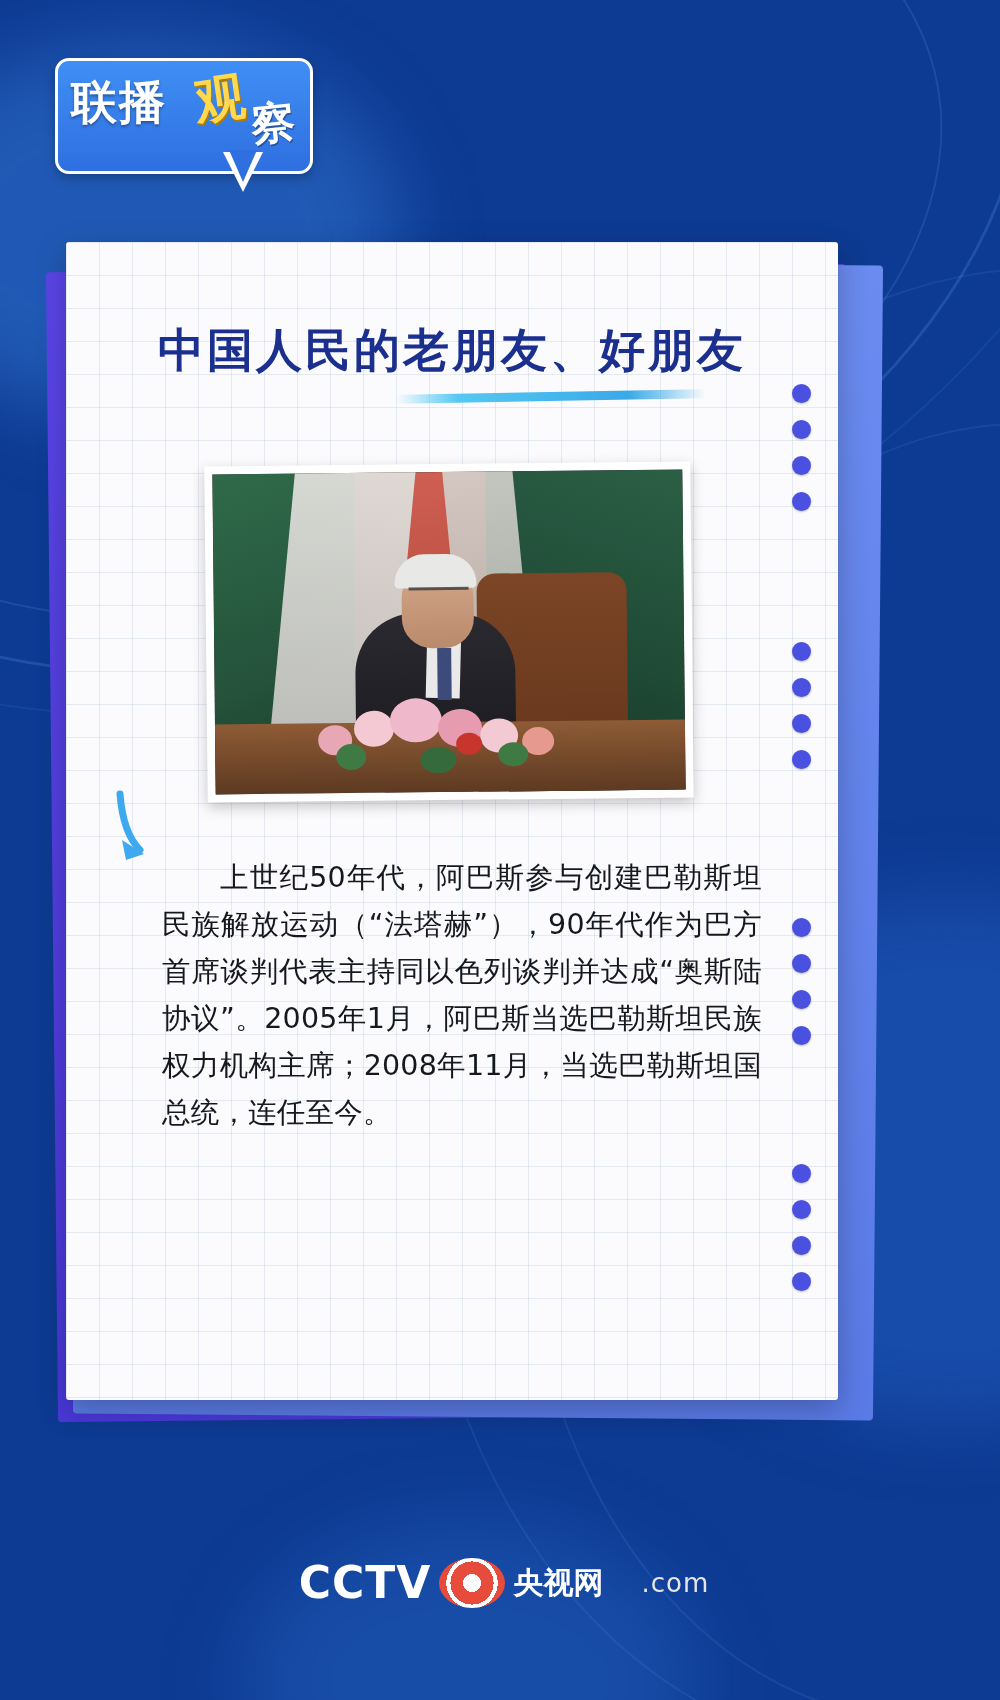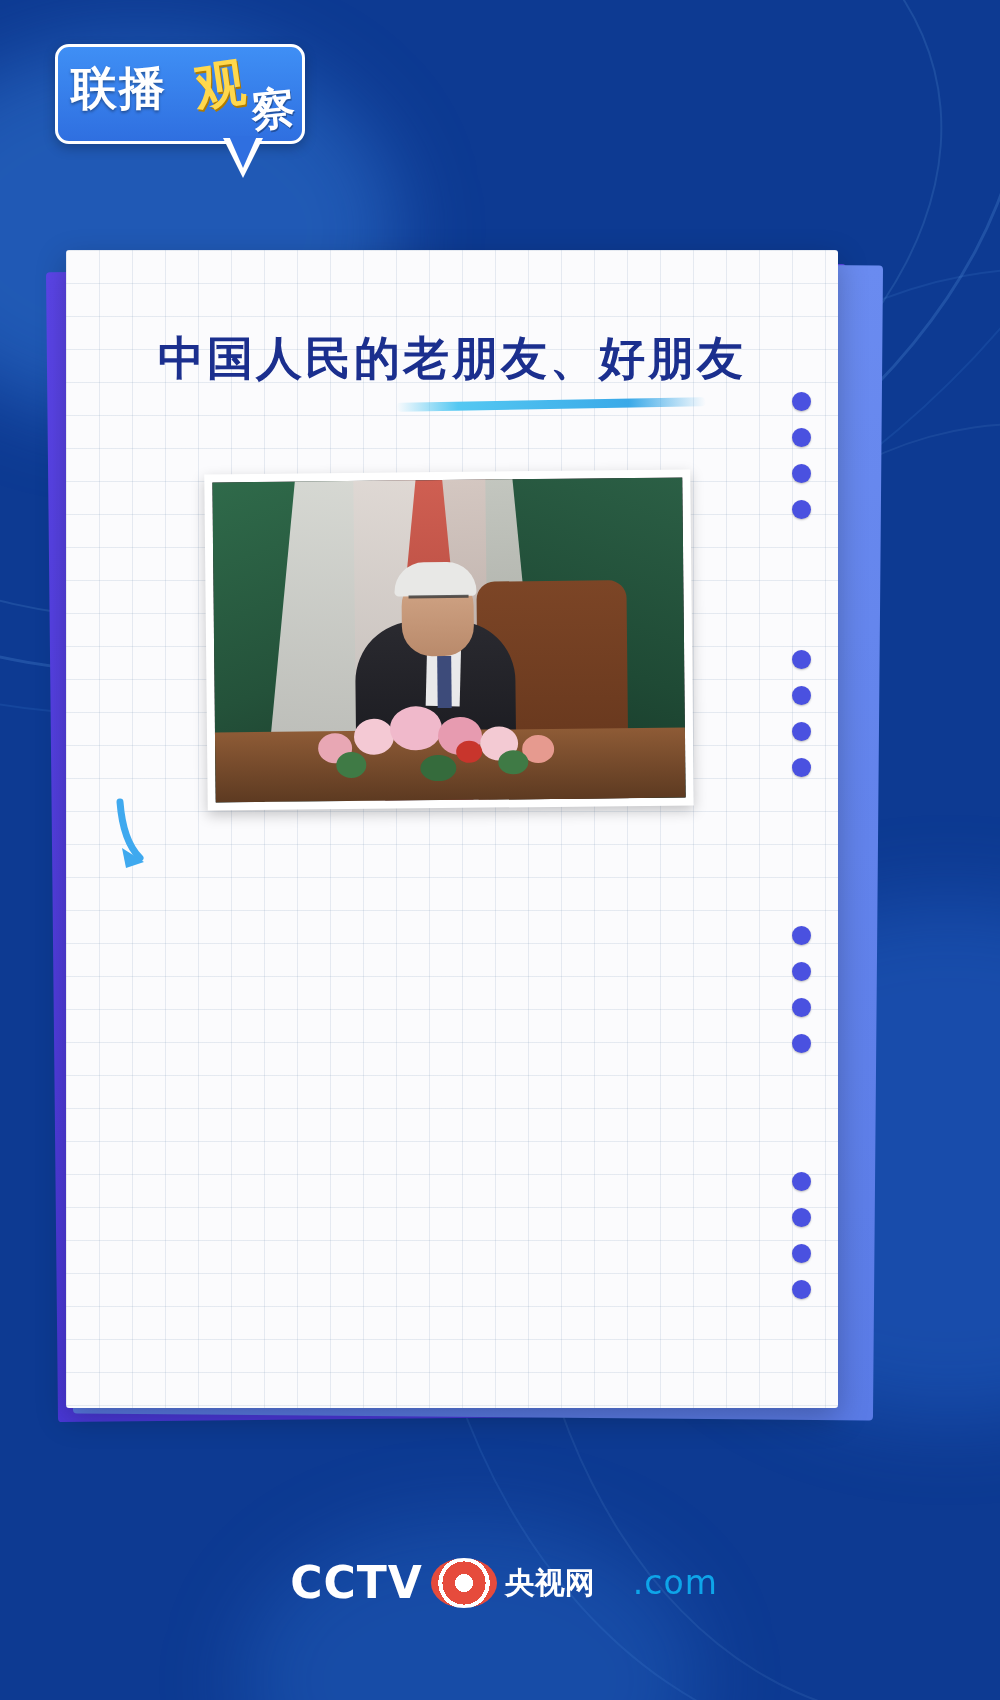--- a/index.html
+++ b/index.html
@@ -41,23 +41,24 @@
     filter: blur(40px);
   }
   .glow.g1 { width: 520px; height: 380px; left: -120px; top: 40px; background: rgba(70,150,245,0.35); }
   .glow.g2 { width: 620px; height: 520px; left: 640px; top: 900px; background: rgba(50,120,230,0.30); }
   .glow.g3 { width: 460px; height: 320px; left: 240px; top: 1520px; background: rgba(60,140,240,0.22); }
 
   
   #logo-badge {
     position: absolute;
     left: 55px;
-    top: 44px;
+    top: 58px;
     width: 250px;
-    height: 100px;
+    height: 116px;
+    padding-left: 8px;
   }
   #logo-badge .plate {
     position: absolute;
     inset: 0;
     background: linear-gradient(180deg, #3f8ff5 0%, #2f6fe0 100%);
     border: 3px solid #ffffff;
     border-radius: 14px;
     box-shadow: 0 4px 12px rgba(0,0,0,0.25);
   }
   #logo-badge .tail {
@@ -149,21 +150,21 @@
     top: 262px;
     width: 800px;
     height: 1155px;
     background: linear-gradient(180deg, #6a8bf0 0%, #5a7be6 100%);
     border-radius: 4px;
     transform: rotate(0.5deg);
   }
   #card {
     position: absolute;
     left: 66px;
-    top: 250px;
+    top: 242px;
     width: 772px;
     height: 1158px;
     background: #fbfbfd;
     border-radius: 3px;
     box-shadow: 0 10px 30px rgba(0,0,0,0.25);
     background-image:
       linear-gradient(to right, rgba(150,170,200,0.22) 1px, transparent 1px),
       linear-gradient(to bottom, rgba(150,170,200,0.22) 1px, transparent 1px);
     background-size: 33px 33px;
     overflow: hidden;
@@ -357,22 +358,22 @@
   #footer-logo .cn {
     font-family: "DejaVu Sans", sans-serif;
     font-size: 30px;
     font-weight: bold;
     color: #ffffff;
     line-height: 1.05;
     text-align: left;
   }
   #footer-logo .dotcom {
     font-family: "DejaVu Sans", sans-serif;
-    font-size: 33px;
-    color: #0ea5e9;
+    font-size: 26px;
+    color: #e5e5e5;
     letter-spacing: 1px;
     margin-left: 32px;
   }
 </style>
 </head>
 <body>
 
 <div id="page">
 
   <div class="glow g1"></div>
@@ -432,20 +433,23 @@
       </div>
     </div>
 
     <div id="arrow">
       <svg width="60" height="80" viewBox="0 0 60 80" xmlns="http://www.w3.org/2000/svg">
         <path d="M14 4 C 16 30, 22 48, 34 60" stroke="#3fa9ef" stroke-width="7" fill="none" stroke-linecap="round"></path>
         <path d="M16 50 L 38 64 L 20 70 Z" fill="#3fa9ef"></path>
       </svg>
     </div>
 
+    <div class="para" id="para-1">
+      <span class="indent"></span><span>上世纪50年代，阿巴斯参与创建巴勒斯坦民族解放运动（“法塔赫”），90年代作为巴方首席谈判代表主持同以色列谈判并达成“奥斯陆协议”。2005年1月，阿巴斯当选巴勒斯坦民族权力机构主席；2008年11月，当选巴勒斯坦国总统，连任至今。</span>
+    </div>
 
 
     <div id="dots">
       <div class="dot" style="top:142px;  left:14px;"></div>
       <div class="dot" style="top:178px;  left:14px;"></div>
       <div class="dot" style="top:214px;  left:14px;"></div>
       <div class="dot" style="top:250px;  left:14px;"></div>
 
       <div class="dot" style="top:400px;  left:14px;"></div>
       <div class="dot" style="top:436px;  left:14px;"></div>

